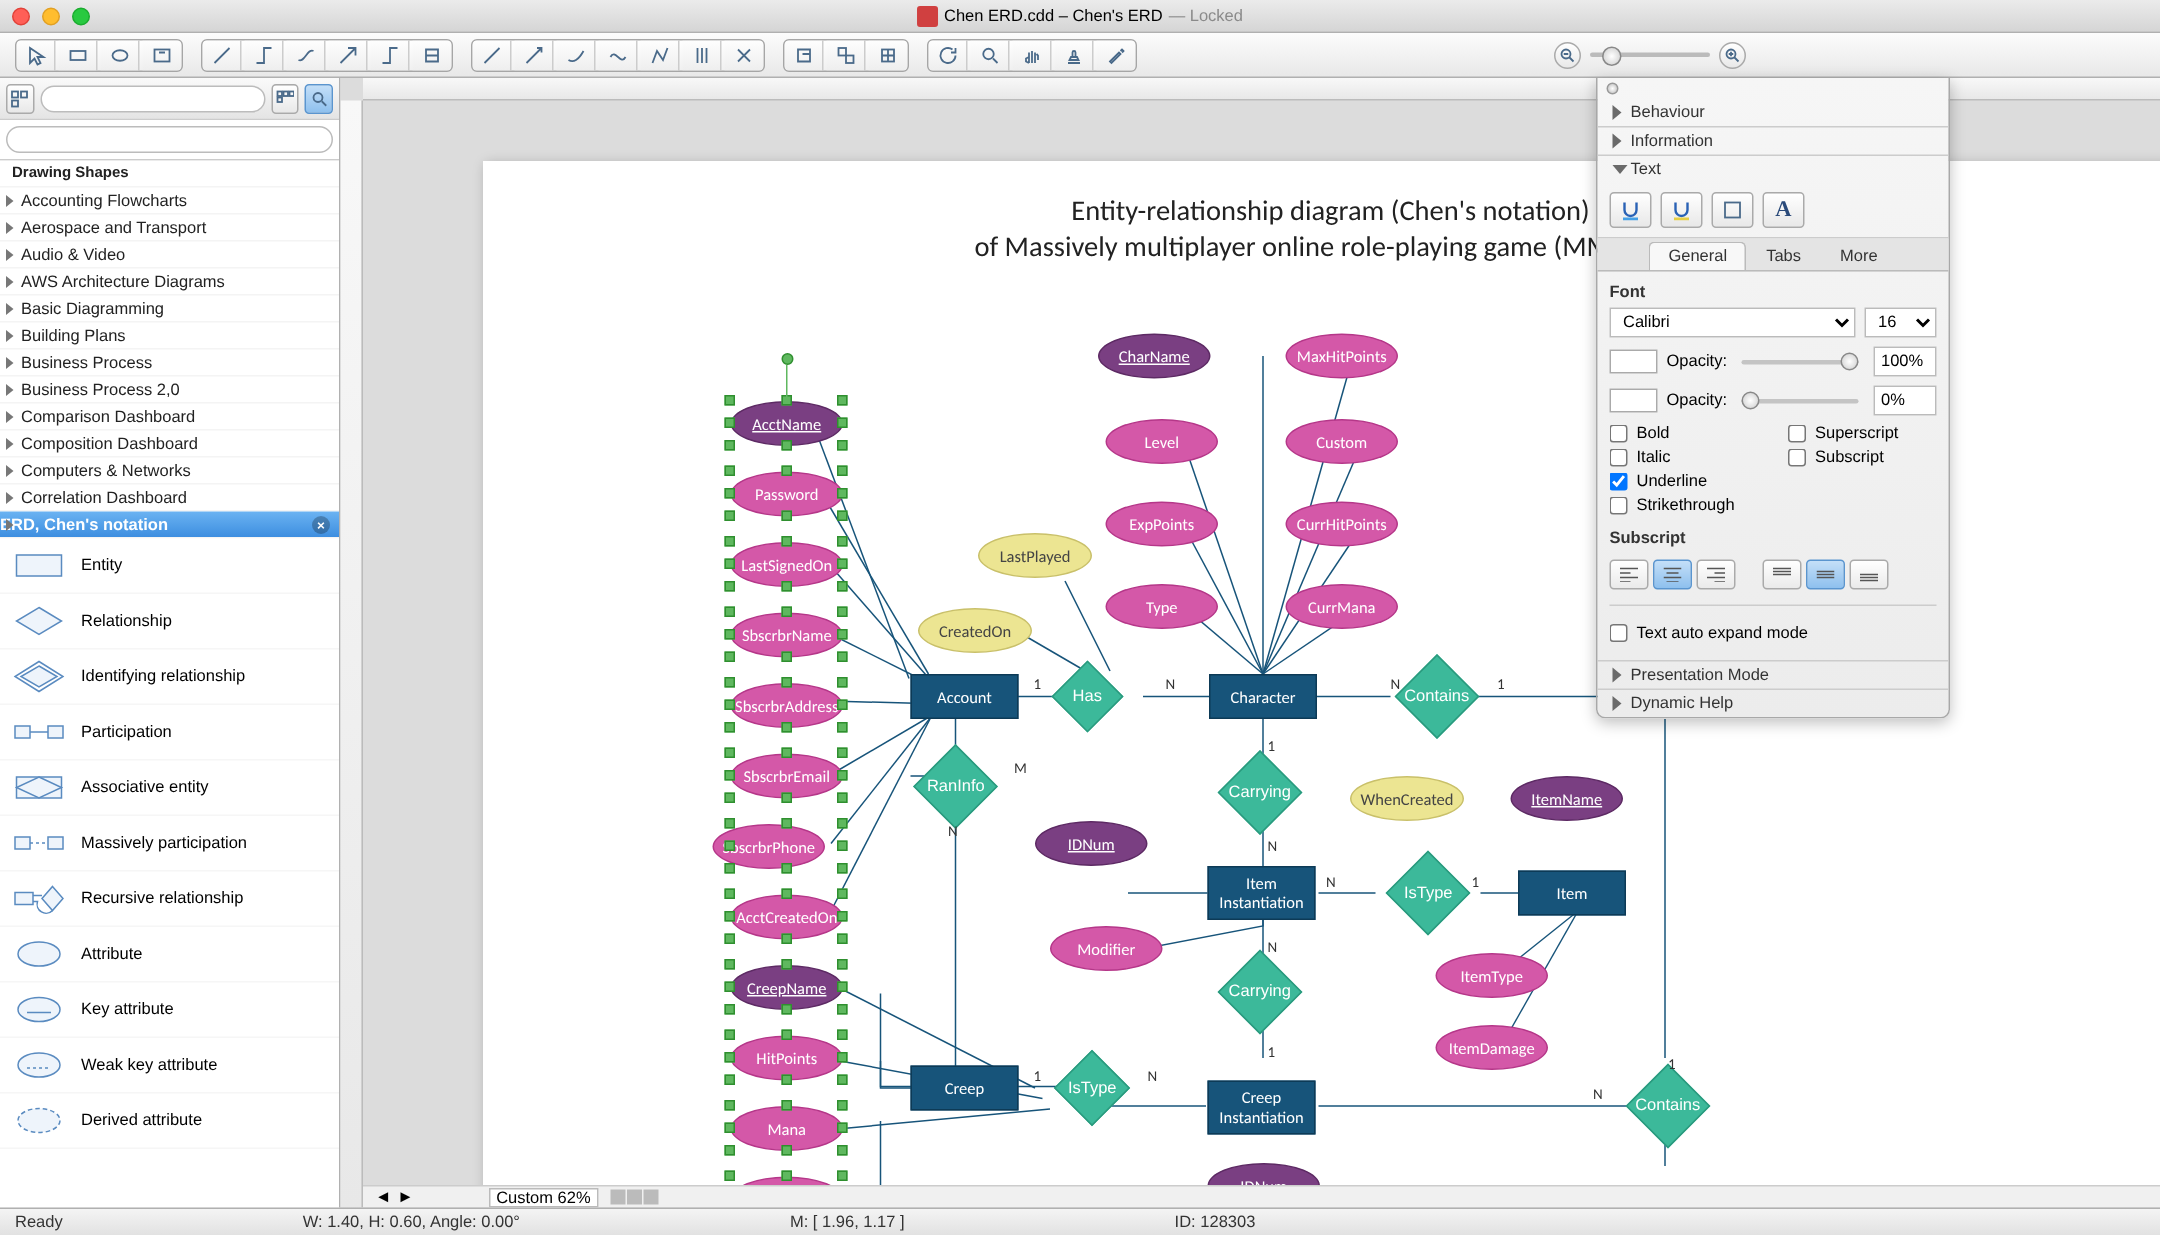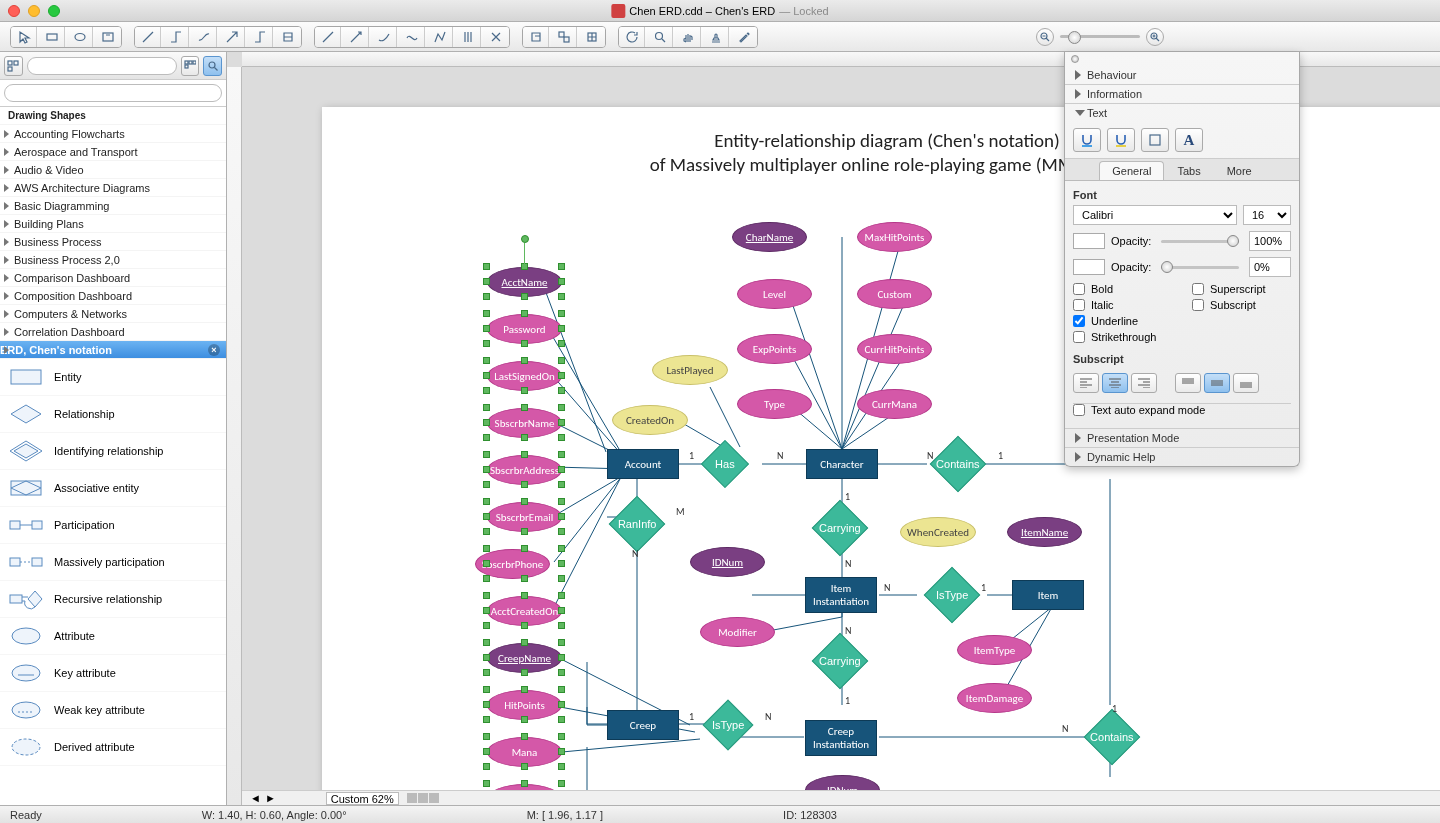--- a/index.html
+++ b/index.html
@@ -322,35 +322,35 @@
             <svg width="34" height="22">
               <polygon points="17,1 33,11 17,21 1,11" fill="none" stroke="#5a8bc0"></polygon>
               <polygon points="17,4 29,11 17,18 5,11" fill="#eef4fb" stroke="#5a8bc0"></polygon>
             </svg>
           </div>
           <span>Identifying relationship</span>
         </div>
       <div class="shaperow">
           <div class="shapeico">
             <svg width="34" height="20">
-              <rect x="2" y="3" width="30" height="14" fill="#eef4fb" stroke="#5a8bc0"></rect>
-              <polygon points="17,3 32,10 17,17 2,10" fill="none" stroke="#5a8bc0"></polygon>
-            </svg>
-          </div>
-          <span>Associative entity</span>
-        </div>
-      <div class="shaperow">
-          <div class="shapeico">
-            <svg width="34" height="20">
               <rect x="1" y="6" width="10" height="8" fill="#eef4fb" stroke="#5a8bc0"></rect>
               <rect x="23" y="6" width="10" height="8" fill="#eef4fb" stroke="#5a8bc0"></rect>
               <path d="M11 10H23" stroke="#5a8bc0"></path>
             </svg>
           </div>
           <span>Participation</span>
+        </div>
+      <div class="shaperow">
+          <div class="shapeico">
+            <svg width="34" height="20">
+              <rect x="2" y="3" width="30" height="14" fill="#eef4fb" stroke="#5a8bc0"></rect>
+              <polygon points="17,3 32,10 17,17 2,10" fill="none" stroke="#5a8bc0"></polygon>
+            </svg>
+          </div>
+          <span>Associative entity</span>
         </div>
       <div class="shaperow">
           <div class="shapeico">
             <svg width="34" height="20">
               <rect x="1" y="6" width="10" height="8" fill="#eef4fb" stroke="#5a8bc0"></rect>
               <rect x="23" y="6" width="10" height="8" fill="#eef4fb" stroke="#5a8bc0"></rect>
               <path d="M11 10H23" stroke="#5a8bc0" stroke-dasharray="2 2"></path>
             </svg>
           </div>
           <span>Massively participation</span>
@@ -775,21 +775,21 @@
                   <path d="M0 3h12M0 5h12M0 7h12" stroke="#555"></path>
                 </svg>
               </div>
             <div class="abtn">
                 <svg width="12" height="10">
                   <path d="M0 5h12M0 7h12M0 9h12" stroke="#555"></path>
                 </svg>
               </div>
           </div>
         </div>
-        <div class="chkrow" style="margin-top:10px;border-top:1px solid #ccc;padding-top:0">
+        <div class="chkrow" style="margin-top:10px;border-top:1px solid #ccc;padding-top:12px">
             <input type="checkbox" style="">
             <span>Text auto expand mode</span>
           </div>
       </div>
     </div>
     <div class="sec">
         <div class="sechdr">Presentation Mode</div>
       </div>
     <div class="sec" style="border-bottom:none">
         <div class="sechdr">Dynamic Help</div>

